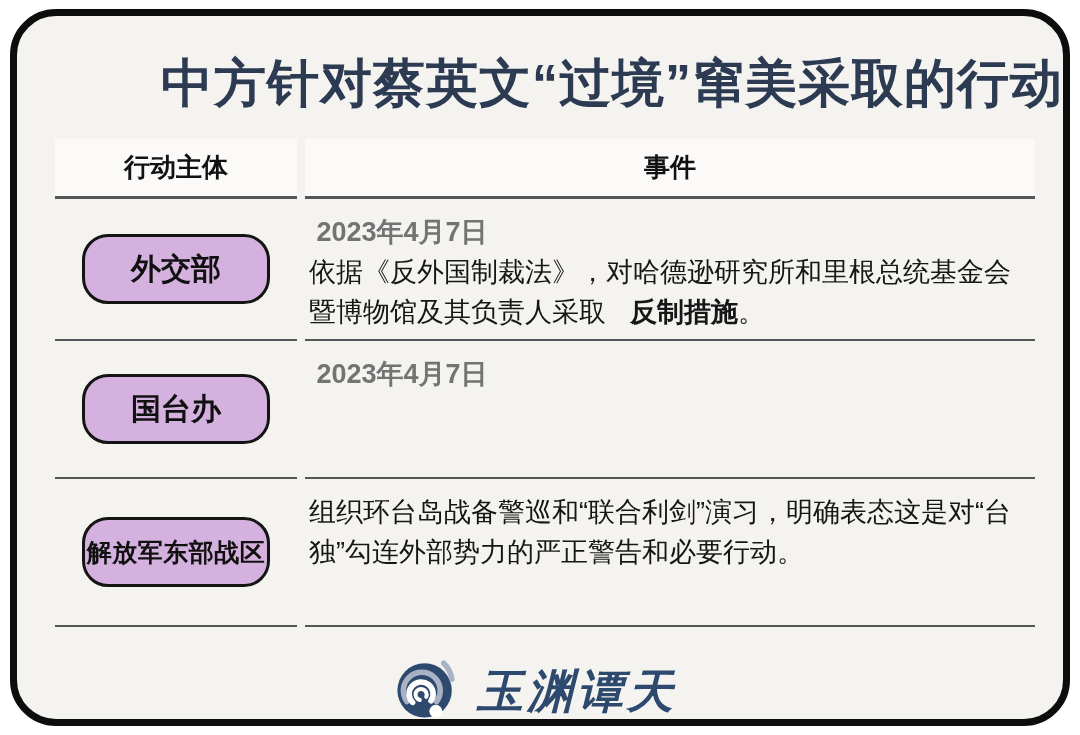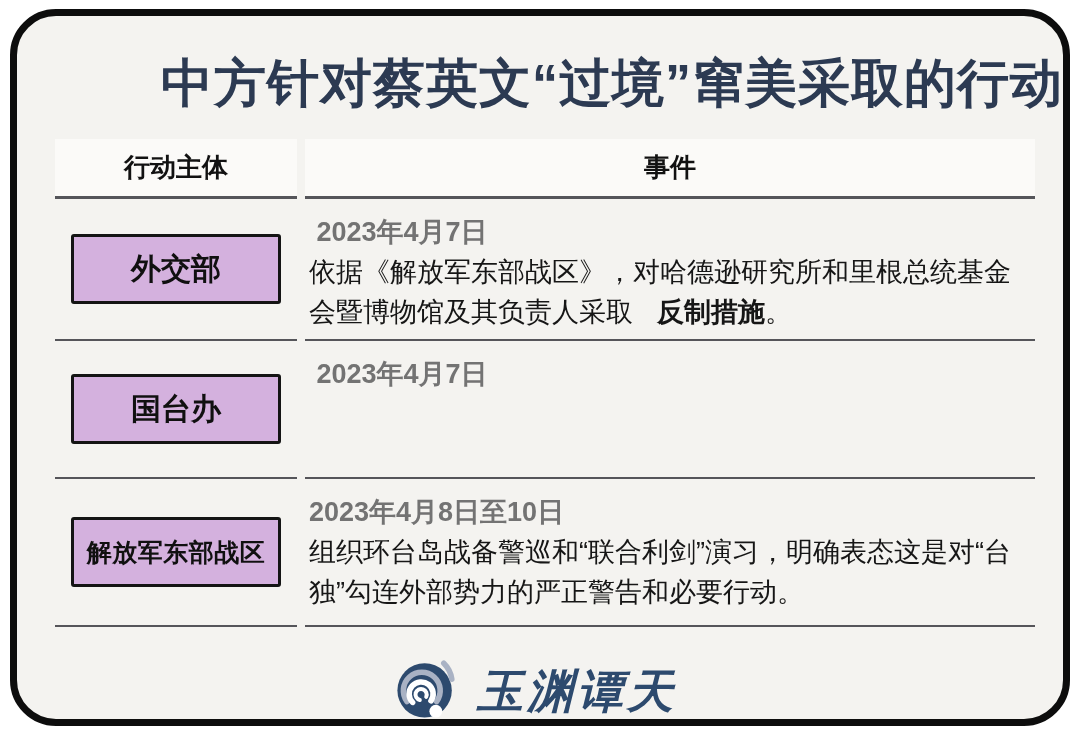--- a/index.html
+++ b/index.html
@@ -46,24 +46,24 @@
   .row .cell {
     border-bottom: 2px solid var(--line, #55555a);
   }
   .row:nth-of-type(2) .cell { min-height: 142px; }
   .row:nth-of-type(3) .cell { min-height: 138px; }
   .row:nth-of-type(4) .cell { min-height: 148px; }
   .cell-subject {
     display: flex; align-items: center; justify-content: center;
   }
   .subject-box {
-    width: 210px; height: 70px;
+    width: 188px; height: 70px;
     background: var(--purple, #d4b1de);
     border: 3px solid #141414;
-    border-radius: 3px;
+    border-radius: 26px;
     display: flex; align-items: center; justify-content: center;
     font-size: 30px; font-weight: 800; color: #101010;
     white-space: nowrap;
   }
   .subject-box.compact { font-size: 25px; letter-spacing: 0.5px; }
   .cell-event { padding: 13px 2px 0 4px; }
   .event-date {
     font-size: 27px; font-weight: 800; color: #737373;
     line-height: 40px;
     white-space: pre-wrap;
@@ -102,39 +102,38 @@
       <div class="th">行动主体</div>
       <div class="th">事件</div>
     </div>
 
     <div class="grid-row row">
       <div class="cell cell-subject">
         <div class="subject-box">外交部</div>
       </div>
       <div class="cell cell-event">
         <div class="event-date"> 2023年4月7日</div>
-        <div class="event-body"><span>依据《解放军东部战区》，对哈德逊研究所和里根总统基金会暨博物馆及其负责人采取</span><b>反制措施</b><span>。</span></div>
+        <div class="event-body"><span>依据《反外国制裁法》，对哈德逊研究所和里根总统基金会暨博物馆及其负责人采取</span><b>反制措施</b><span>。</span></div>
       </div>
     </div>
 
     <div class="grid-row row">
       <div class="cell cell-subject">
         <div class="subject-box">国台办</div>
       </div>
       <div class="cell cell-event">
         <div class="event-date"> 2023年4月7日</div>
       </div>
     </div>
 
     <div class="grid-row row">
       <div class="cell cell-subject">
         <div class="subject-box compact">解放军东部战区</div>
       </div>
       <div class="cell cell-event">
-        <div class="event-date">2023年4月8日至10日</div>
         <div class="event-body"><span>组织环台岛战备警巡和“联合利剑”演习，明确表态这是对“台独”勾连外部势力的严正警告和必要行动。</span></div>
       </div>
     </div>
 
   </div>
 
   <div class="footer">
     <svg class="logo-mark" viewBox="0 0 100 100" xmlns="http://www.w3.org/2000/svg">
       <circle cx="42" cy="48" r="34" fill="#2d4a6e"></circle>
       <path d="M66,14 A34,34 0 0 1 76,34" stroke="#a9b2c4" stroke-width="7" fill="none" stroke-linecap="round"></path>

